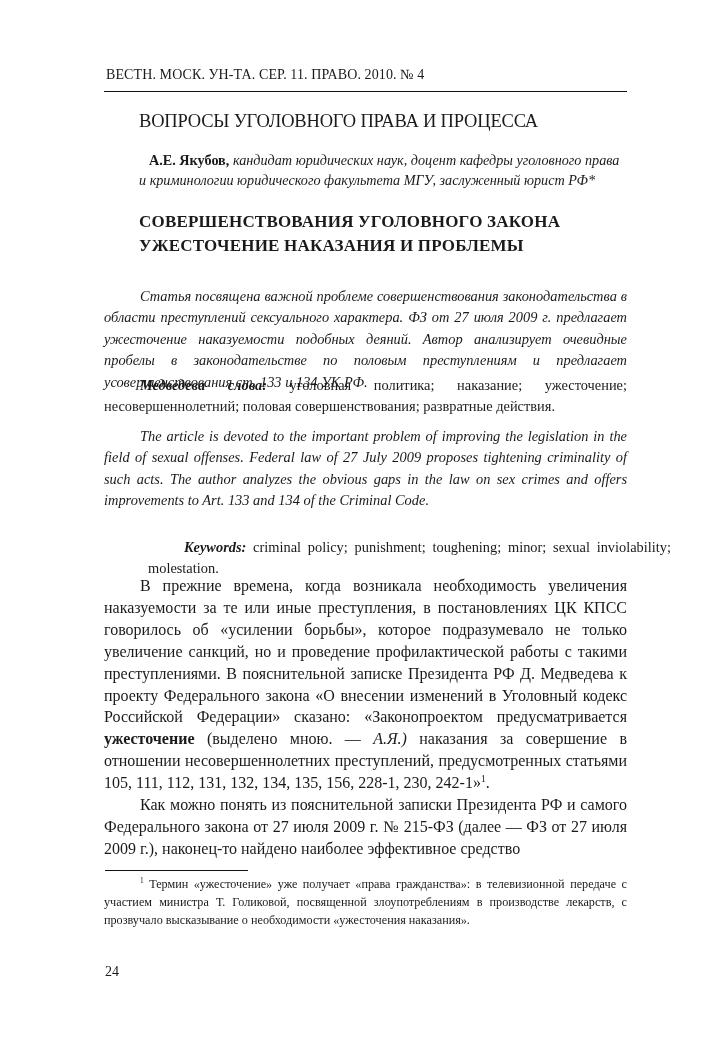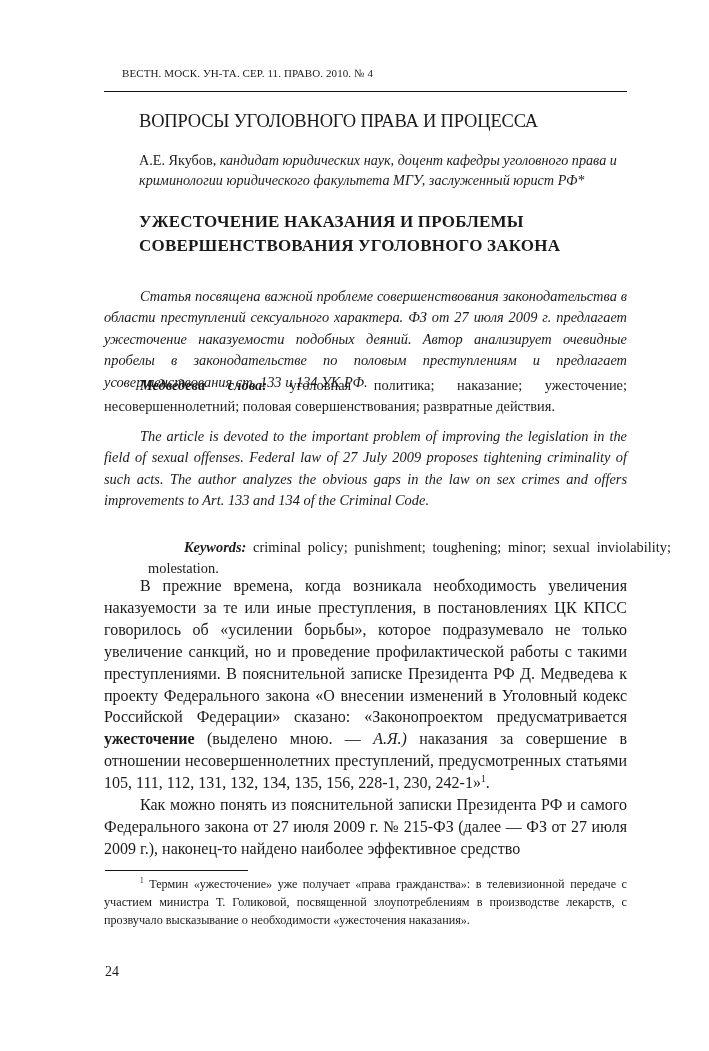--- a/index.html
+++ b/index.html
@@ -1,23 +1,23 @@
 <!DOCTYPE html>
 <html><head>
 <meta charset="utf-8">
 <style>
   html, body { margin:0; padding:0; background:#ffffff; }
   body { width:709px; height:1051px; position:relative; overflow:hidden; color:#1a1a1a;
          font-family:"Liberation Serif", "DejaVu Serif", serif; }
   .page { position:absolute; left:104px; top:0; width:523px; }
-  .running-head { position:absolute; top:67px; left:18px; font-size:11px; letter-spacing:0.1px; white-space:nowrap;text-align:center; }
+  .running-head { position:absolute; top:67px; left:2px; font-size:14px; letter-spacing:0.1px; white-space:nowrap;text-align:center; }
   .head-rule { position:absolute; top:91px; left:0; width:523px; height:1px; background:#111; }
   .section-title { position:absolute; top:111px; left:35px; font-size:18.5px; letter-spacing:-0.2px; white-space:nowrap;text-align:center; }
   .author { position:absolute; top:150px; left:35px; width:490px; font-size:14.2px; line-height:20px; }
-  .author b { font-weight:normal; }
+  .author b { font-weight:bold;margin-left:10px; }
   .author i { font-style:italic; }
   .title { position:absolute; top:210px; left:35px; width:488px; font-size:17px; font-weight:bold; line-height:24px; letter-spacing:0.2px; }
   .abstract { position:absolute; left:0; width:523px; font-size:14.4px; line-height:21.4px; text-align:justify; }
   .abstract p { margin:0; text-indent:36px; }
   .abs-ru { top:266px; font-style:italic;margin-top:20px; }
   .kw-ru { top:375px; }
   .abs-en { top:426px; font-style:italic; }
   .kw-en { top:537px;margin-left:44px; }
   .kw-label { font-weight:bold; font-style:italic; }
   .body { position:absolute; top:575px; left:0; width:523px; font-size:16px; line-height:21.9px; text-align:justify; }
@@ -36,22 +36,22 @@
 <div class="page">
   <div class="running-head">ВЕСТН. МОСК. УН-ТА. СЕР. 11. ПРАВО. 2010. № 4</div>
   <div class="head-rule"></div>
   <div class="section-title">ВОПРОСЫ УГОЛОВНОГО ПРАВА И ПРОЦЕССА</div>
 
   <div class="author">
     <b>А.Е. Якубов,</b><i> кандидат юридических наук, доцент кафедры уголовного права и криминологии юридического факультета МГУ, заслуженный юрист РФ*</i>
   </div>
 
   <div class="title">
+    <div>СОВЕРШЕНСТВОВАНИЯ УГОЛОВНОГО ЗАКОНА</div>
     <div>УЖЕСТОЧЕНИЕ НАКАЗАНИЯ И ПРОБЛЕМЫ</div>
-    <div>СОВЕРШЕНСТВОВАНИЯ УГОЛОВНОГО ЗАКОНА</div>
   </div>
 
   <div class="abstract abs-ru">
     <p>Статья посвящена важной проблеме совершенствования законодательства в области преступлений сексуального характера. ФЗ от 27 июля 2009 г. предлагает ужесточение наказуемости подобных деяний. Автор анализирует очевидные пробелы в законодательстве по половым преступлениям и предлагает усовершенствования ст. 133 и 134 УК РФ.</p>
   </div>
   <div class="abstract kw-ru">
     <p><span class="kw-label">Медведева слова:</span><span> уголовная политика; наказание; ужесточение; несовершеннолетний; половая совершенствования; развратные действия.</span></p>
   </div>
 
   <div class="abstract abs-en">

